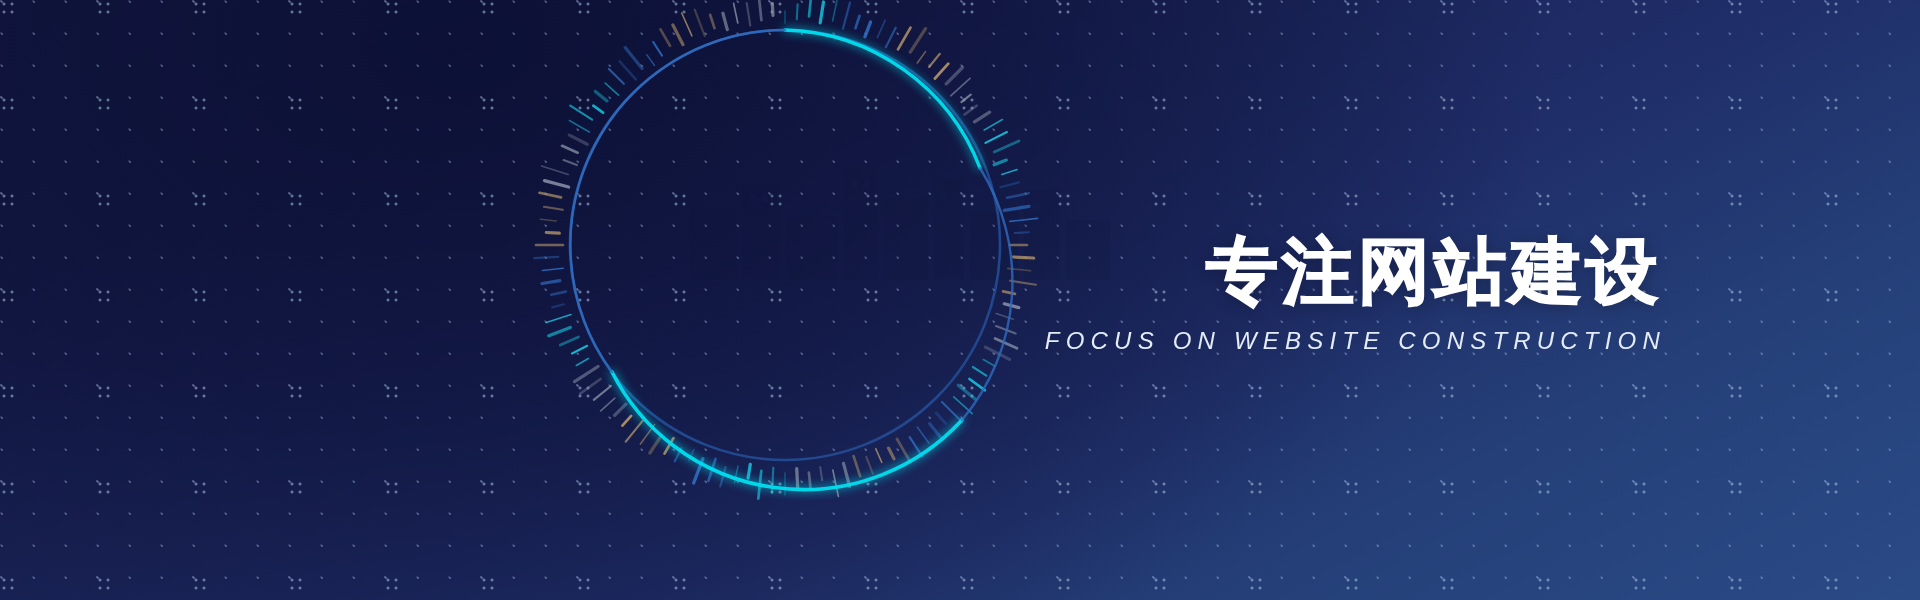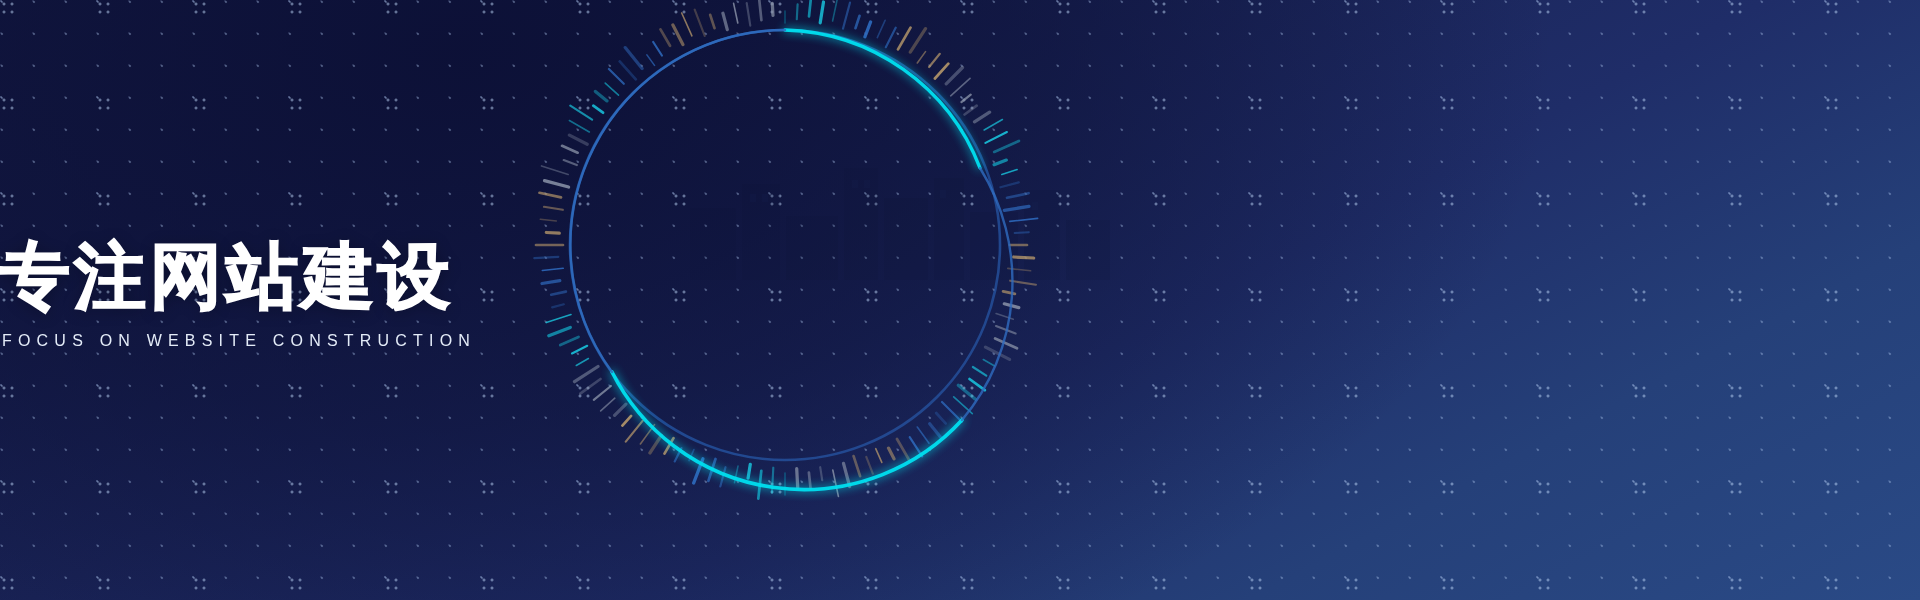--- a/index.html
+++ b/index.html
@@ -85,48 +85,49 @@
     pointer-events:none;
   }
 
   
   .text-block {
     position:absolute;
     left:0; top:0;
     width:1664px; height:600px;
     display:flex;
     flex-direction:column;
-    align-items:flex-start;
+    align-items:flex-end;
     justify-content:center;
     padding-bottom:4px;
   }
 
   .headline {
     font-family:"DejaVu Sans", sans-serif;
     font-size:72px;
     font-weight:bold;
     color:#ffffff;
     letter-spacing:4px;
     line-height:1.08;
     white-space:nowrap;
     text-shadow:0 2px 16px rgba(0,0,0,0.30);
     -webkit-text-stroke:1.6px #ffffff;
     margin-bottom:16px;
     transform:translateX(-2px);
   }
 
   .subtitle {
     font-family:"Liberation Sans", sans-serif;
-    font-size:16px;
+    font-size:24px;
     font-weight:400;
     color:#e4ecf8;
     letter-spacing:6.2px;
     white-space:nowrap;
     margin-bottom:8px;
     transform:translateX(2px);
+    font-style:italic;
   }
 
   .tagline {
     font-family:"DejaVu Sans", sans-serif;
     font-size:29px;
     font-weight:400;
     color:#eef3fb;
     letter-spacing:7px;
     white-space:nowrap;
     transform:translateX(3px);

